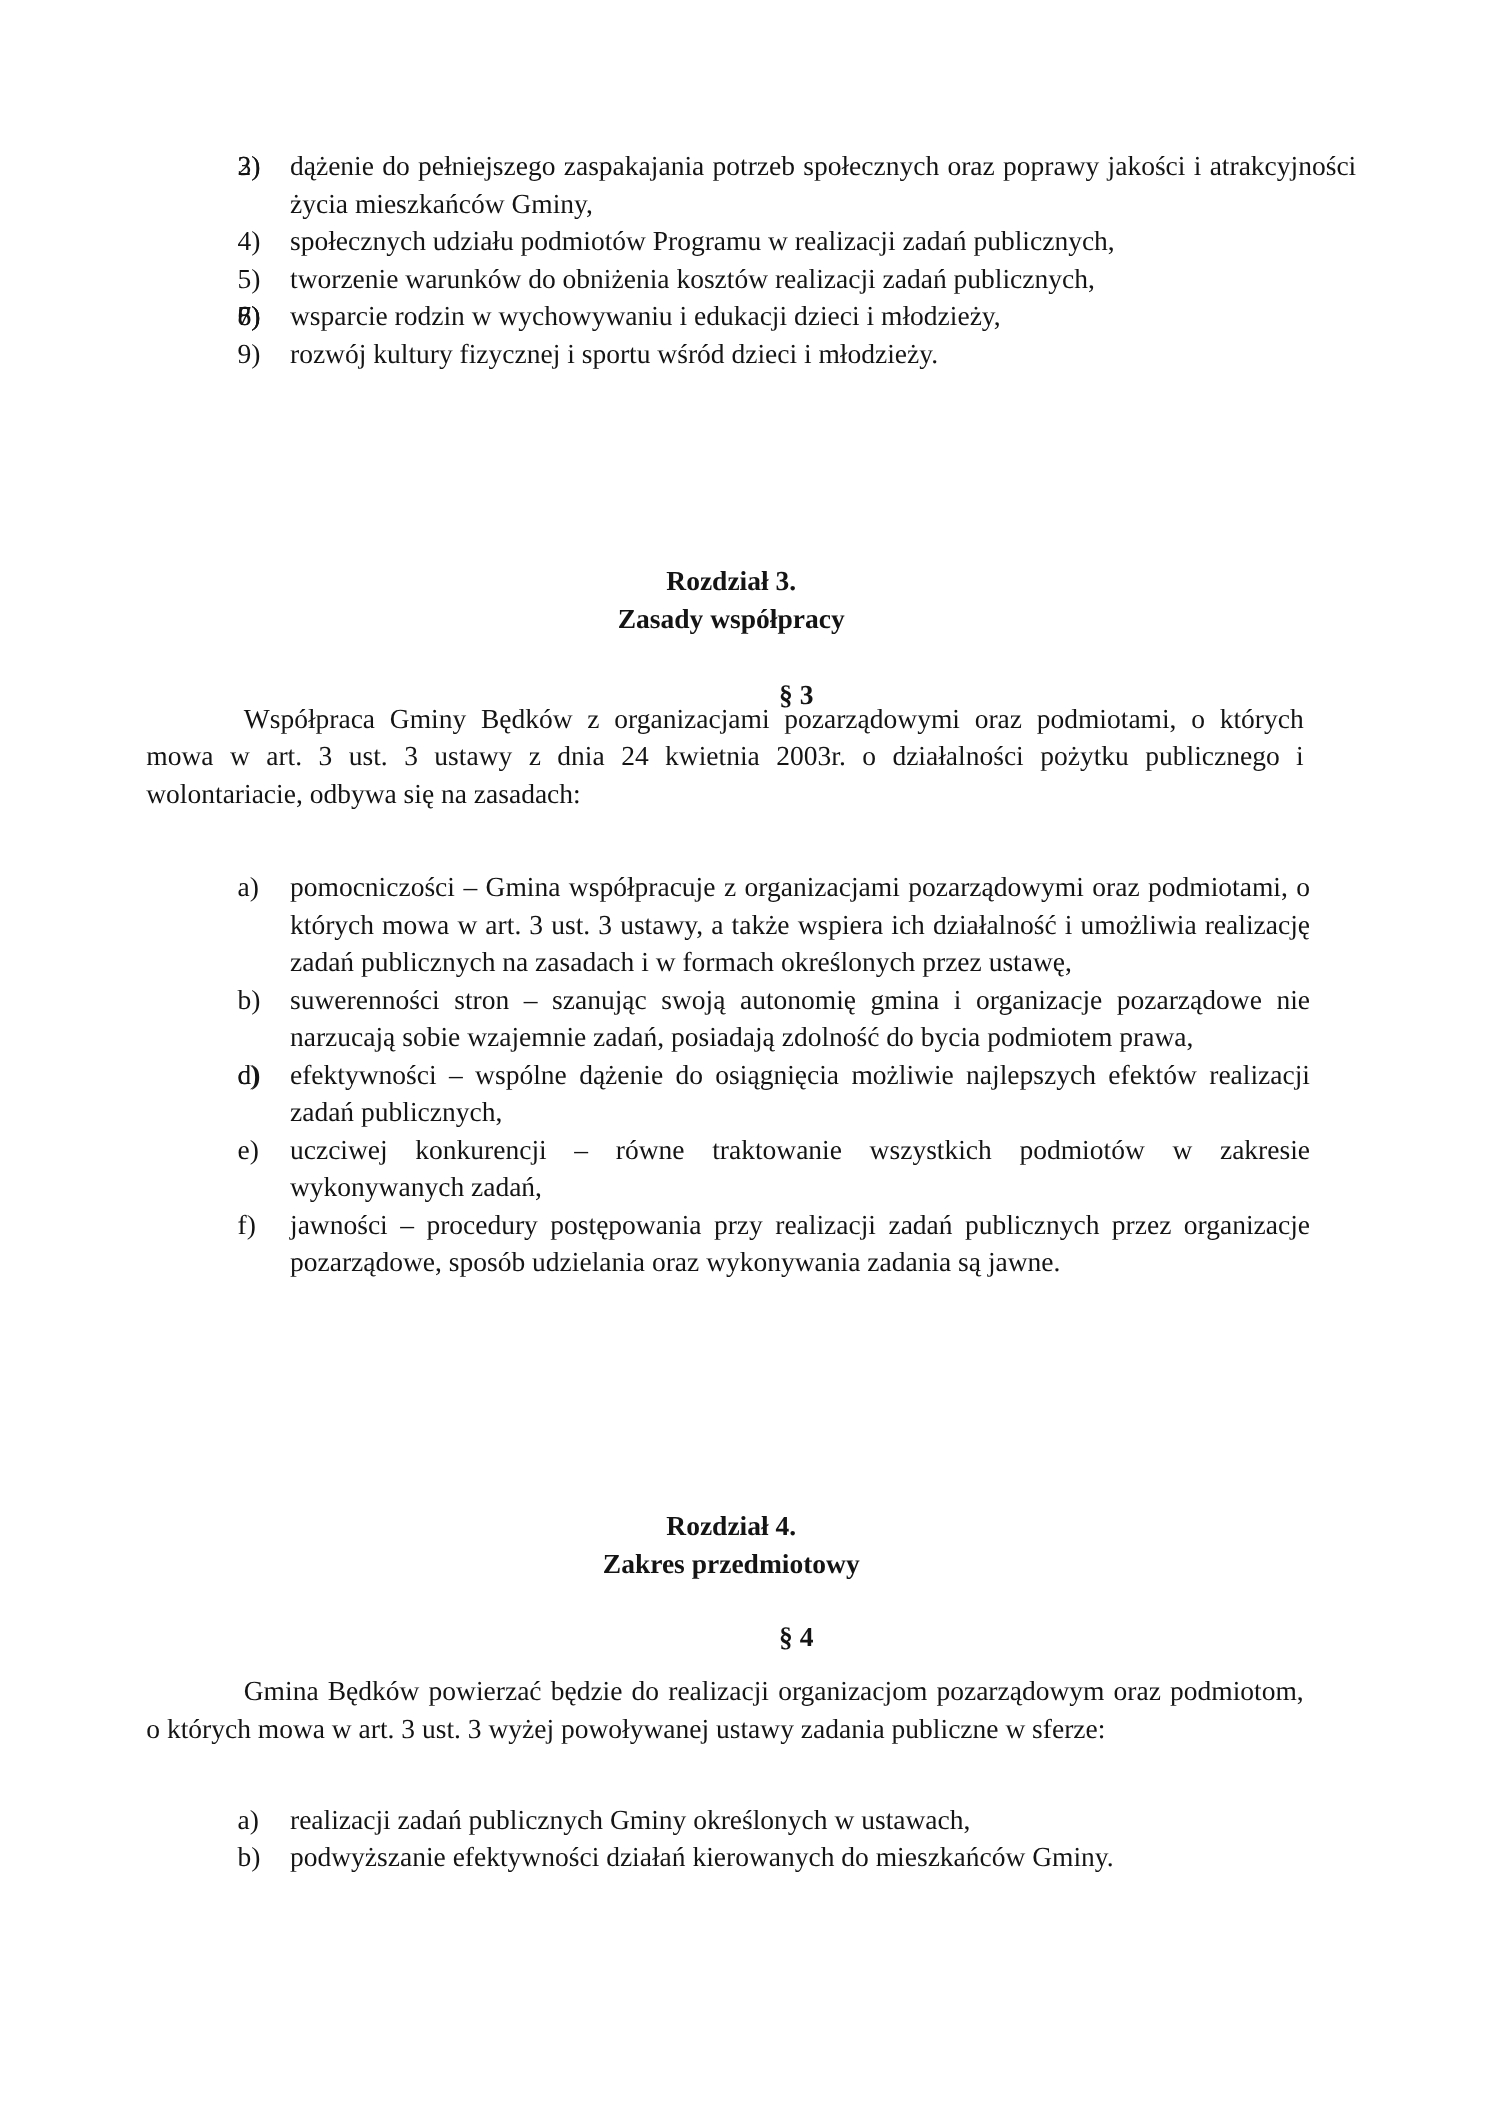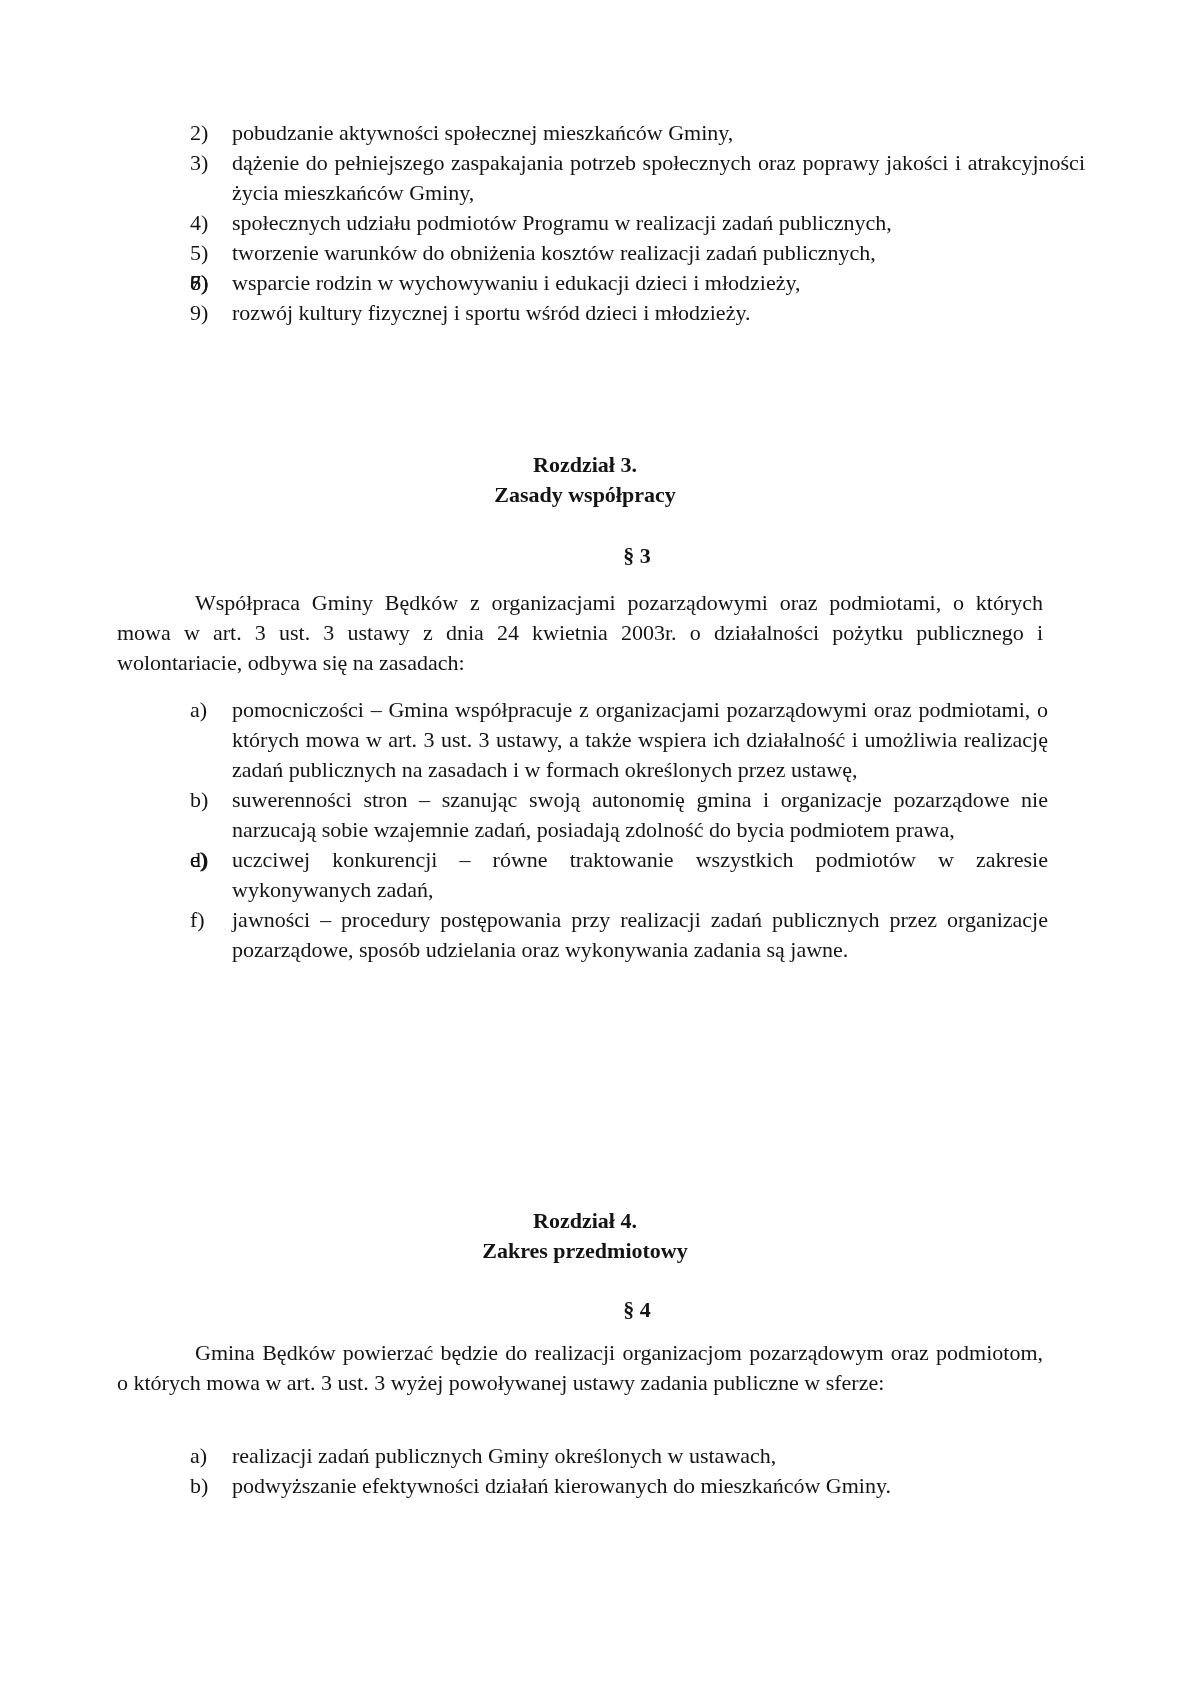--- a/index.html
+++ b/index.html
@@ -56,21 +56,21 @@
   .s3-mark { top: 541px; }
   .s4-mark { top: 1295px; }
   
   .body-paragraph {
     position: absolute;
     left: 117px;
     width: 926px;
     text-align: justify;
     text-indent: 78px;
   }
-  .p3 { top: 588px; }
+  .p3 { top: 560px; }
   .p4 { top: 1338px; }
   
   .letter-list {
     position: absolute;
     left: 190px;
   }
   .principles-list {
     top: 695px;
     width: 858px;
   }
@@ -81,21 +81,20 @@
   .areas-list .hang-item { text-align: left; }
 </style>
 </head>
 <body>
 
 <div class="page">
 
   <div class="goals-list">
     <div class="hang-item">
       <span class="marker">2)</span>
-      <span>pobudzanie aktywności społecznej mieszkańców Gminy,</span>
     </div>
     <div class="hang-item">
       <span class="marker">3)</span>
       <span>dążenie do pełniejszego zaspakajania potrzeb społecznych oraz poprawy jakości i atrakcyjności życia mieszkańców Gminy,</span>
     </div>
     <div class="hang-item">
       <span class="marker">4)</span>
       <span>społecznych udziału podmiotów Programu w realizacji zadań publicznych,</span>
     </div>
     <div class="hang-item">
@@ -136,20 +135,21 @@
     </div>
     <div class="hang-item">
       <span class="marker">b)</span>
       <span>suwerenności stron – szanując swoją autonomię gmina i organizacje pozarządowe nie narzucają sobie wzajemnie zadań, posiadają zdolność do bycia podmiotem prawa,</span>
     </div>
     <div class="hang-item">
       <span class="marker">c)</span>
     </div>
     <div class="hang-item">
       <span class="marker">d)</span>
+      <span>efektywności – wspólne dążenie do osiągnięcia możliwie najlepszych efektów realizacji zadań publicznych,</span>
     </div>
     <div class="hang-item">
       <span class="marker">e)</span>
       <span>uczciwej konkurencji – równe traktowanie wszystkich podmiotów w zakresie wykonywanych zadań,</span>
     </div>
     <div class="hang-item">
       <span class="marker">f)</span>
       <span>jawności – procedury postępowania przy realizacji zadań publicznych przez organizacje pozarządowe, sposób udzielania oraz wykonywania zadania są jawne.</span>
     </div>
   </div>

